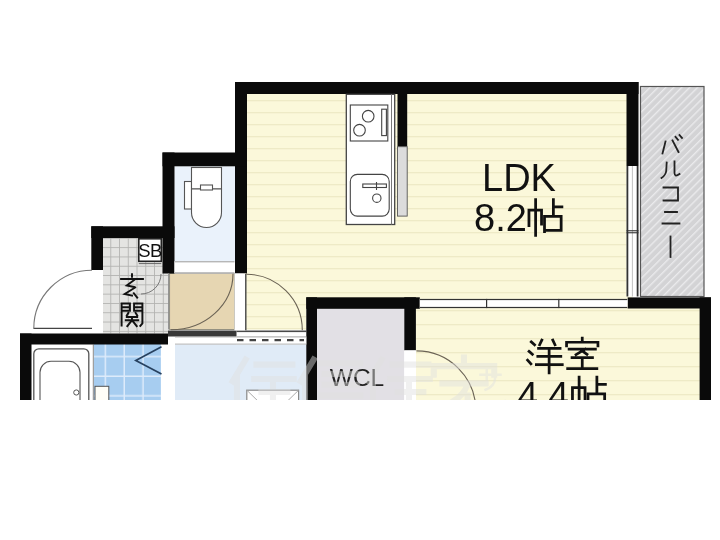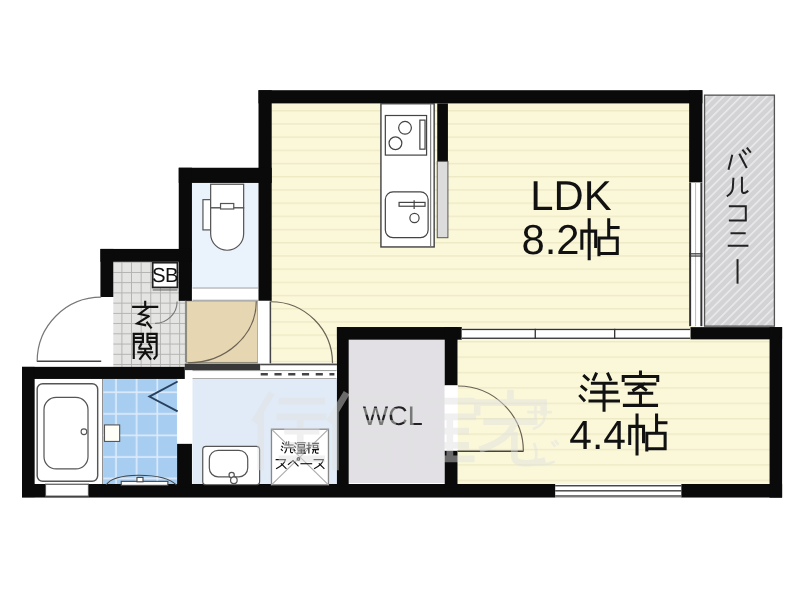--- a/index.html
+++ b/index.html
@@ -1,16 +1,16 @@
 <!DOCTYPE html>
 <html><head>
 <meta charset="utf-8">
 <style>
 html,body{margin:0;padding:0;background:#fff;}
-#wrap{width:720px;height:540px;position:relative;font-family:"Liberation Sans",sans-serif;}
+#wrap{width:720px;height:400px;position:relative;font-family:"Liberation Sans",sans-serif;}
 text{font-family:"Liberation Sans",sans-serif;}
 </style>
 </head>
 <body>
 <div id="wrap">
 <svg width="720" height="540" viewBox="0 0 720 540">
 <defs>
 <pattern id="ldkF" width="720" height="12" patternUnits="userSpaceOnUse" patternTransform="translate(0,4)">
   <rect width="720" height="12" fill="#fbf8da"></rect>
   <rect y="0" width="720" height="1.3" fill="#eeeac6"></rect>

